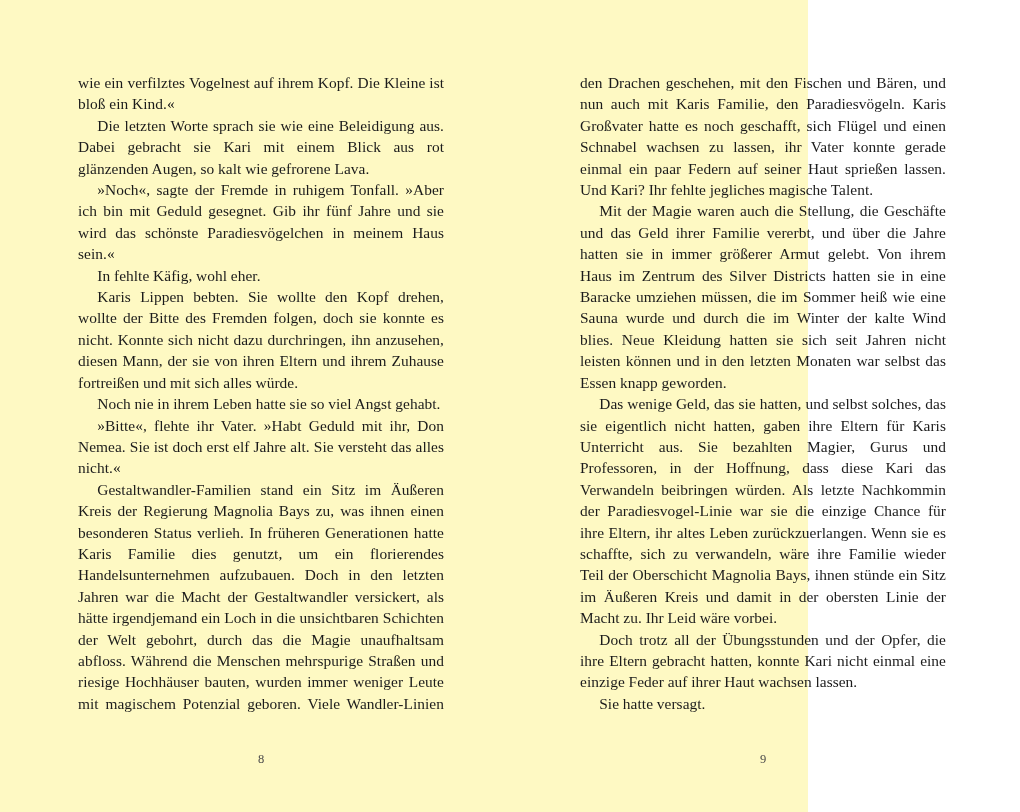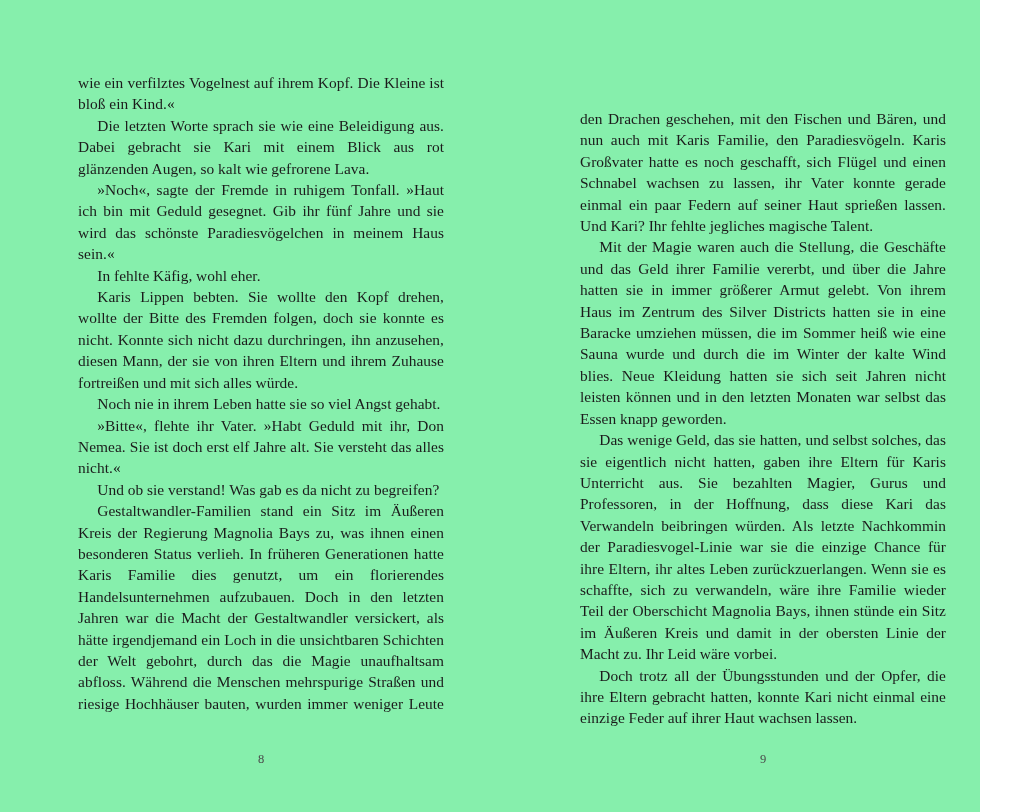--- a/index.html
+++ b/index.html
@@ -10,43 +10,43 @@
   }
   body {
     width: 1020px;
     height: 812px;
     overflow: hidden;
     font-family: "Liberation Serif", "DejaVu Serif", serif;
   }
 
   .spread {
     position: relative;
-    width: 980px;
+    width: 808px;
     height: 812px;
-    background: #86efac;
+    background: #fef9c3;
   }
 
   .page {
     position: absolute;
     top: 0;
     height: 812px;
     width: 510px;
   }
   .page-left  { left: 0; }
   .page-right { left: 510px; }
 
   .text-block {
     position: absolute;
     top: 72px;
     width: 366px;
     height: 640px;
     overflow: hidden;
   }
   .page-left .text-block  { left: 78px; }
-  .page-right .text-block { left: 70px; margin-top: 36px; }
+  .page-right .text-block { left: 70px; }
 
   .para {
     margin: 0;
     padding: 0;
     font-size: 15.4px;
     line-height: 21.4px;
     color: #1b1b1b;
     text-align: justify;
     text-justify: inter-word;
     hyphens: manual;
@@ -78,35 +78,35 @@
 </style>
 </head>
 <body>
 
 <div class="spread">
 
   <div class="page page-left">
     <div class="text-block">
       <p class="para cont">wie ein verfilztes Vogelnest auf ihrem Kopf. Die Kleine ist bloß ein Kind.«</p>
       <p class="para indent">Die letzten Worte sprach sie wie eine Beleidigung aus. Dabei gebracht sie Kari mit einem Blick aus rot glänzenden Augen, so kalt wie gefrorene Lava.</p>
-      <p class="para indent">»Noch«, sagte der Fremde in ruhigem Tonfall. »Haut ich bin mit Geduld gesegnet. Gib ihr fünf Jahre und sie wird das schönste Paradiesvögelchen in meinem Haus sein.«</p>
+      <p class="para indent">»Noch«, sagte der Fremde in ruhigem Tonfall. »Aber ich bin mit Geduld gesegnet. Gib ihr fünf Jahre und sie wird das schönste Paradiesvögelchen in meinem Haus sein.«</p>
       <p class="para indent">In fehlte Käfig, wohl eher.</p>
       <p class="para indent">Karis Lippen bebten. Sie wollte den Kopf drehen, wollte der Bitte des Fremden folgen, doch sie konnte es nicht. Konnte sich nicht dazu durchringen, ihn anzusehen, diesen Mann, der sie von ihren Eltern und ihrem Zuhause fortreißen und mit sich alles würde.</p>
       <p class="para indent">Noch nie in ihrem Leben hatte sie so viel Angst gehabt.</p>
       <p class="para indent">»Bitte«, flehte ihr Vater. »Habt Geduld mit ihr, Don Nemea. Sie ist doch erst elf Jahre alt. Sie versteht das alles nicht.«</p>
-      <p class="para indent">Und ob sie verstand! Was gab es da nicht zu begreifen?</p>
       <p class="para indent">Gestaltwandler-Familien stand ein Sitz im Äußeren Kreis der Regierung Magnolia Bays zu, was ihnen einen besonderen Status verlieh. In früheren Generationen hatte Karis Familie dies genutzt, um ein florierendes Handelsunternehmen aufzubauen. Doch in den letzten Jahren war die Macht der Gestaltwandler versickert, als hätte irgendjemand ein Loch in die unsichtbaren Schichten der Welt gebohrt, durch das die Magie unaufhaltsam abfloss. Während die Menschen mehrspurige Straßen und riesige Hochhäuser bauten, wurden immer weniger Leute mit magischem Potenzial geboren. Viele Wandler-Linien waren gänzlich verschwunden. Es war mit</p>
     </div>
     <div class="folio">8</div>
   </div>
 
   <div class="page page-right">
     <div class="text-block">
       <p class="para cont">den Drachen geschehen, mit den Fischen und Bären, und nun auch mit Karis Familie, den Paradiesvögeln. Karis Großvater hatte es noch geschafft, sich Flügel und einen Schnabel wachsen zu lassen, ihr Vater konnte gerade einmal ein paar Federn auf seiner Haut sprießen lassen. Und Kari? Ihr fehlte jegliches magische Talent.</p>
       <p class="para indent">Mit der Magie waren auch die Stellung, die Geschäfte und das Geld ihrer Familie vererbt, und über die Jahre hatten sie in immer größerer Armut gelebt. Von ihrem Haus im Zentrum des Silver Districts hatten sie in eine Baracke umziehen müssen, die im Sommer heiß wie eine Sauna wurde und durch die im Winter der kalte Wind blies. Neue Kleidung hatten sie sich seit Jahren nicht leisten können und in den letzten Monaten war selbst das Essen knapp geworden.</p>
       <p class="para indent">Das wenige Geld, das sie hatten, und selbst solches, das sie eigentlich nicht hatten, gaben ihre Eltern für Karis Unterricht aus. Sie bezahlten Magier, Gurus und Professoren, in der Hoffnung, dass diese Kari das Verwandeln beibringen würden. Als letzte Nachkommin der Paradiesvogel-Linie war sie die einzige Chance für ihre Eltern, ihr altes Leben zurückzuerlangen. Wenn sie es schaffte, sich zu verwandeln, wäre ihre Familie wieder Teil der Oberschicht Magnolia Bays, ihnen stünde ein Sitz im Äußeren Kreis und damit in der obersten Linie der Macht zu. Ihr Leid wäre vorbei.</p>
       <p class="para indent">Doch trotz all der Übungsstunden und der Opfer, die ihre Eltern gebracht hatten, konnte Kari nicht einmal eine einzige Feder auf ihrer Haut wachsen lassen.</p>
+      <p class="para indent">Sie hatte versagt.</p>
 
     </div>
     <div class="folio">9</div>
   </div>
 
 </div>
 
 </body></html>

